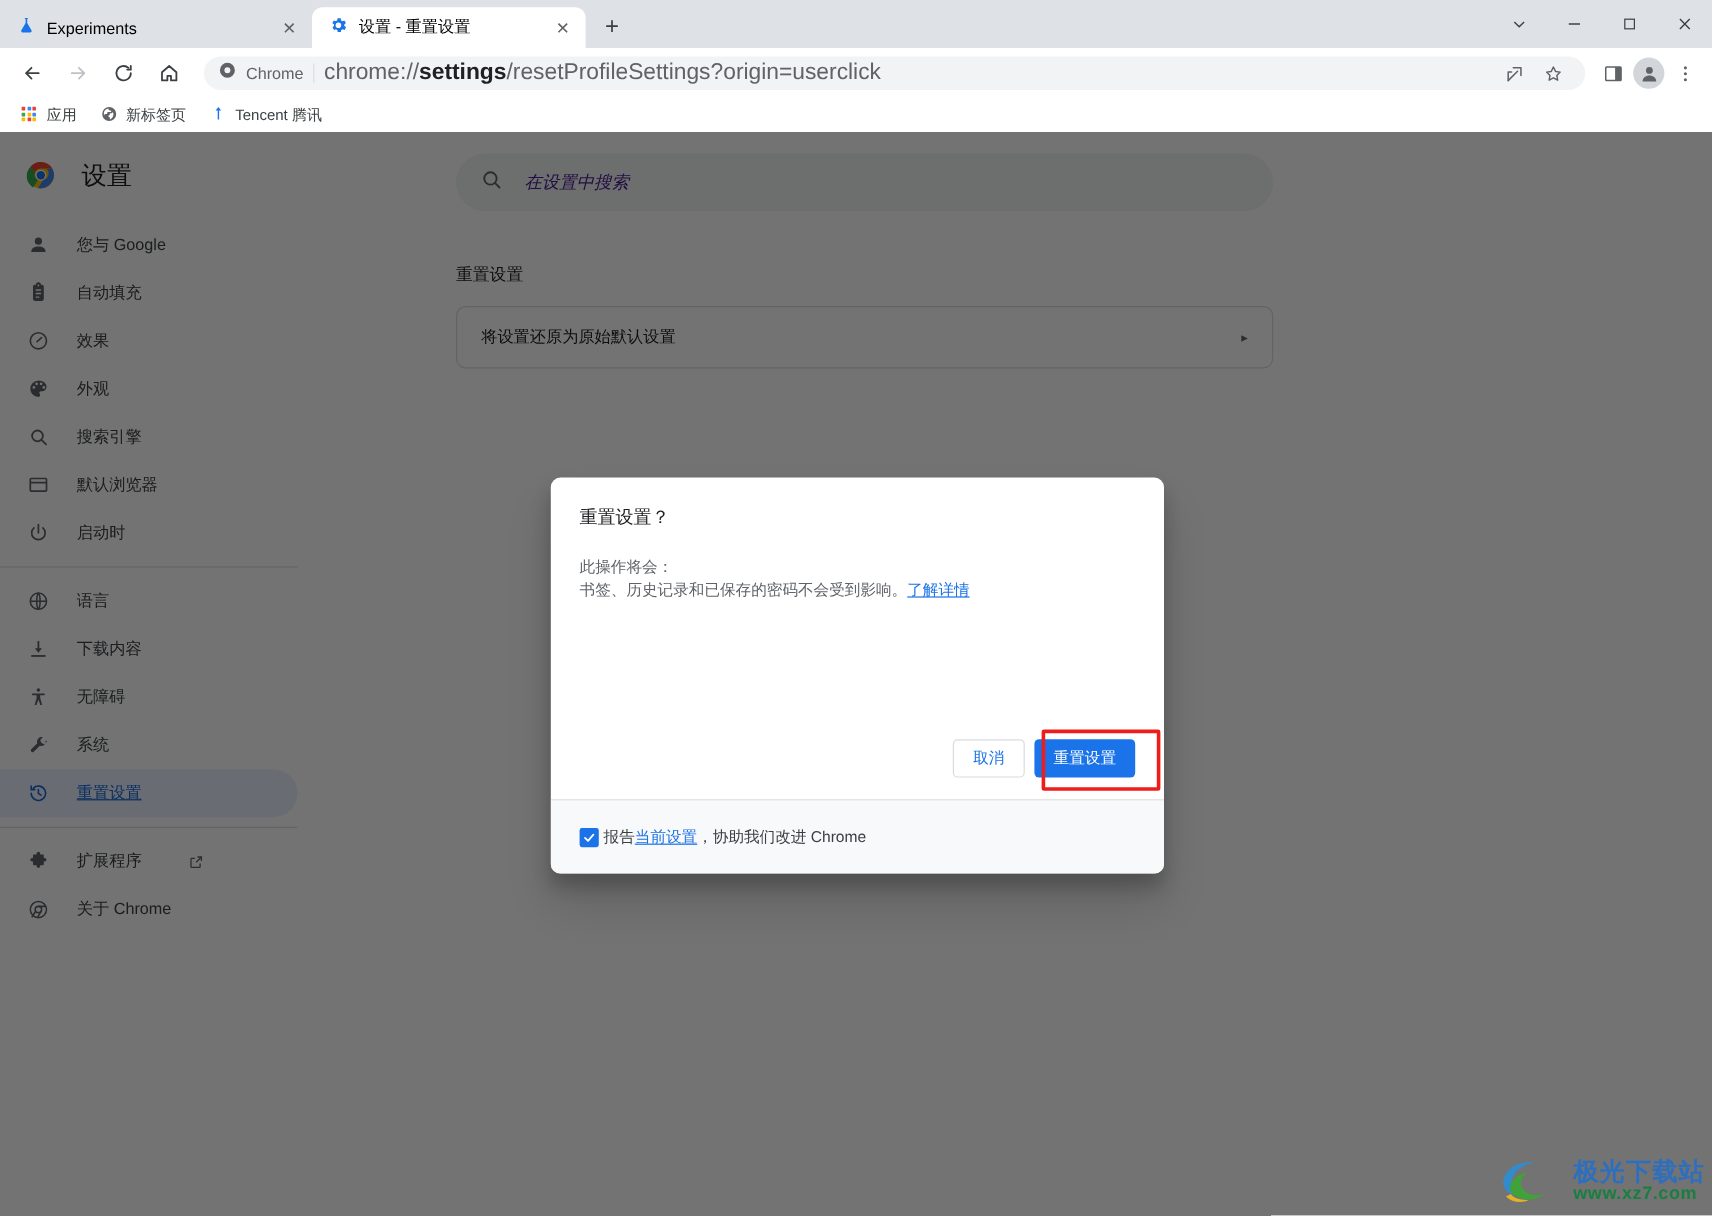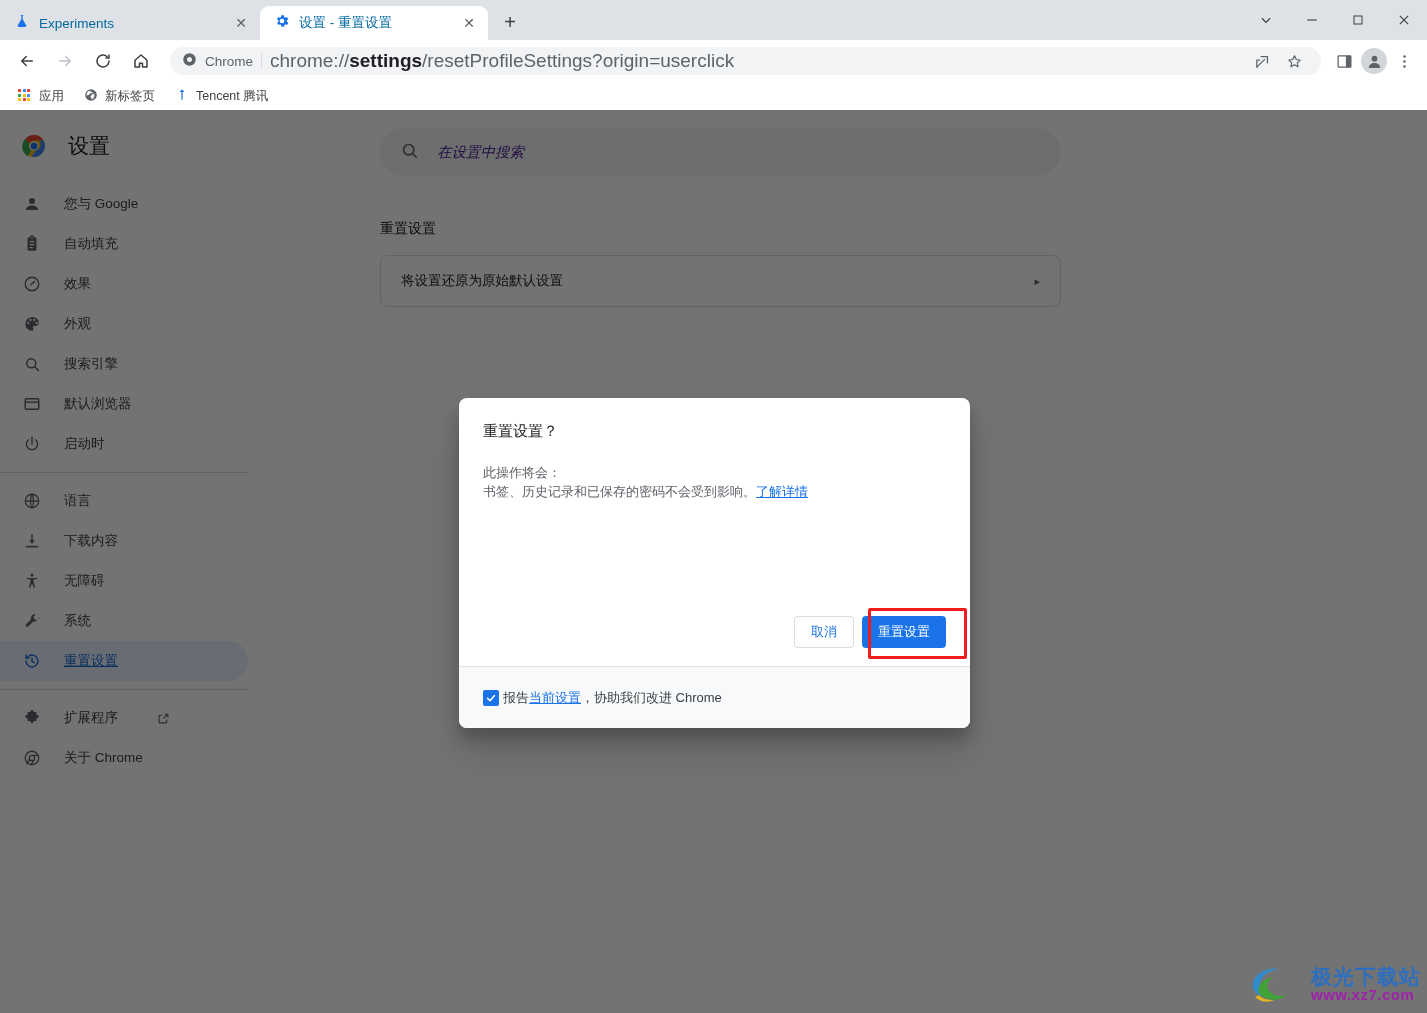--- a/index.html
+++ b/index.html
@@ -17,21 +17,21 @@
     display: flex; align-items: flex-end;
   }
   .tab {
     position: relative; height: 34px; display: flex; align-items: center;
     padding: 0 10px 0 14px; gap: 9px; border-radius: 9px 9px 0 0;
     min-width: 200px;
   }
   .tab.inactive { background: transparent; width: 260px; }
   .tab.active { background: #ffffff; width: 228px; }
   .tab-title {
-    font-size: 13.5px; color: #0369a1; white-space: nowrap;
+    font-size: 13.5px; color: #000000; white-space: nowrap;
     overflow: hidden; text-overflow: ellipsis; flex: 1;
   }
   .tab-close {
     width: 18px; height: 18px; display: flex; align-items: center;
     justify-content: center; color: #5f6368; font-size: 14px;
     line-height: 1; border-radius: 50%;
   }
   .new-tab {
     width: 28px; height: 28px; margin: 0 0 4px 8px;
     display: flex; align-items: center; justify-content: center;
@@ -197,21 +197,21 @@
   }
   .cb-label { font-size: 13px; color: #3c4043; }
 
   
   .watermark {
     position: absolute; right: 6px; bottom: 8px;
     display: flex; align-items: center; gap: 6px; opacity: 0.95;
   }
   .wm-text { display: flex; flex-direction: column; line-height: 1; }
   .wm-cn { font-size: 21px; font-weight: 700; color: #2a6fc4; letter-spacing: 1px; }
-  .wm-en { font-size: 15px; font-weight: 700; color: #a21caf; letter-spacing: 0.5px; }
+  .wm-en { font-size: 15px; font-weight: 700; color: #15803d; letter-spacing: 0.5px; }
 </style>
 </head>
 <body>
 
 <div id="app">
 
   <div class="tabstrip">
     <div class="tab inactive">
       <span class="ico">
         <svg width="16" height="16" viewBox="0 0 24 24" fill="#1a73e8">

